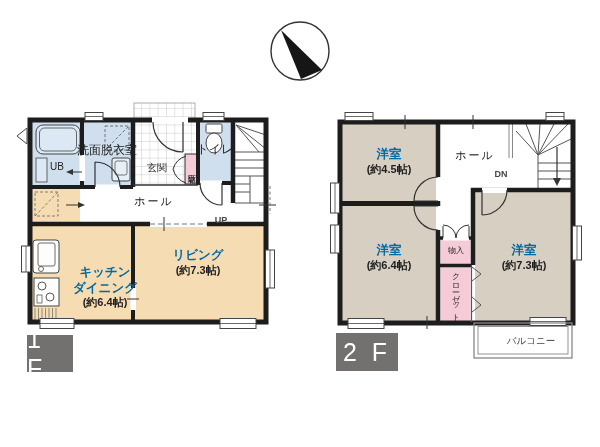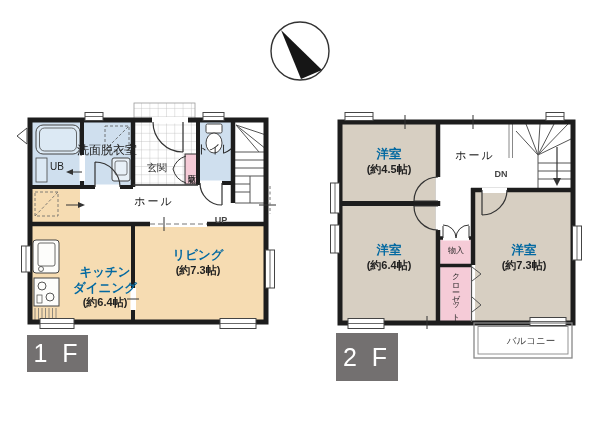--- a/index.html
+++ b/index.html
@@ -21,22 +21,22 @@
   .room .sz { display:block; font-size:11px;  font-weight:600; color:#1f1f1f; }
   .vert {
     writing-mode:vertical-rl; text-orientation:upright;
     font-size:8px; font-weight:500; line-height:1; letter-spacing:1px;
   }
   .badge {
     position:absolute; background:#737070; color:#ffffff;
     display:flex; align-items:center; justify-content:center;
     font-size:25px; letter-spacing:4px; font-weight:400;
   }
-  .b1 { left:27px; top:335px; width:61px; height:37px; }
-  .b2 { left:336px; top:333px; width:62px; height:48px; }
+  .b1 { left:27px; top:335px; width:46px; height:37px; }
+  .b2 { left:336px; top:333px; width:62px; height:38px; }
 </style>
 </head>
 <body>
 
 <div class="stage">
 
 <svg width="600" height="447" viewBox="0 0 600 447">
   <defs>
     <pattern id="tile" width="8.3" height="8.3" patternUnits="userSpaceOnUse">
       <path d="M8.3,0 H0 V8.3" fill="none" stroke="#b5b5b5" stroke-width="0.7"></path>

